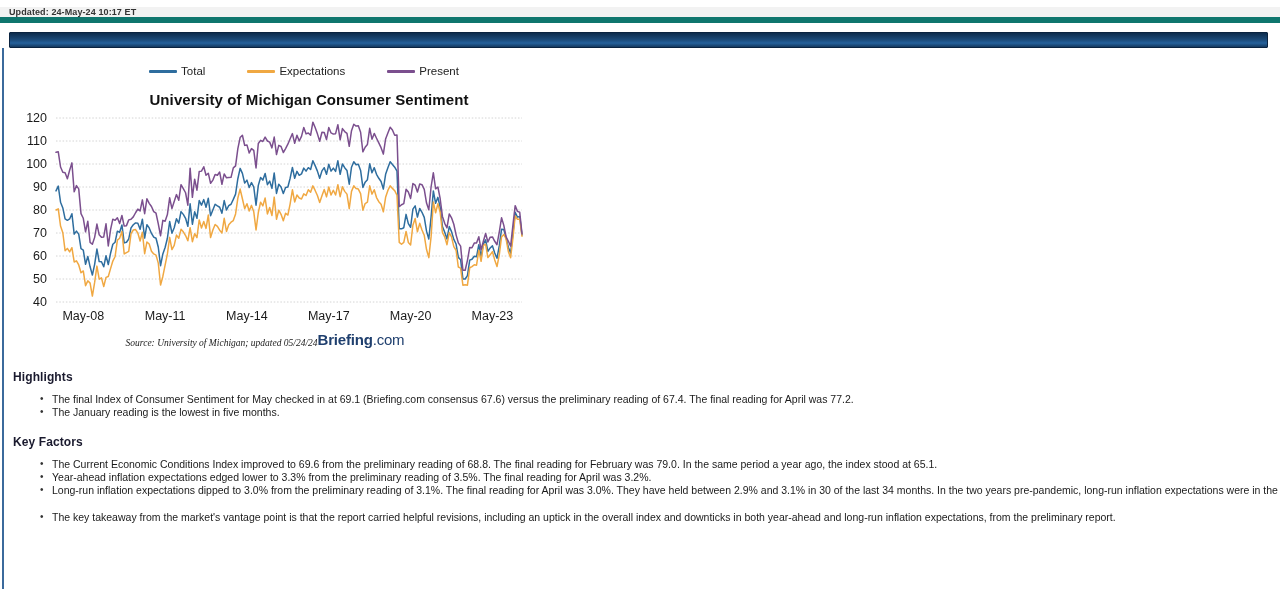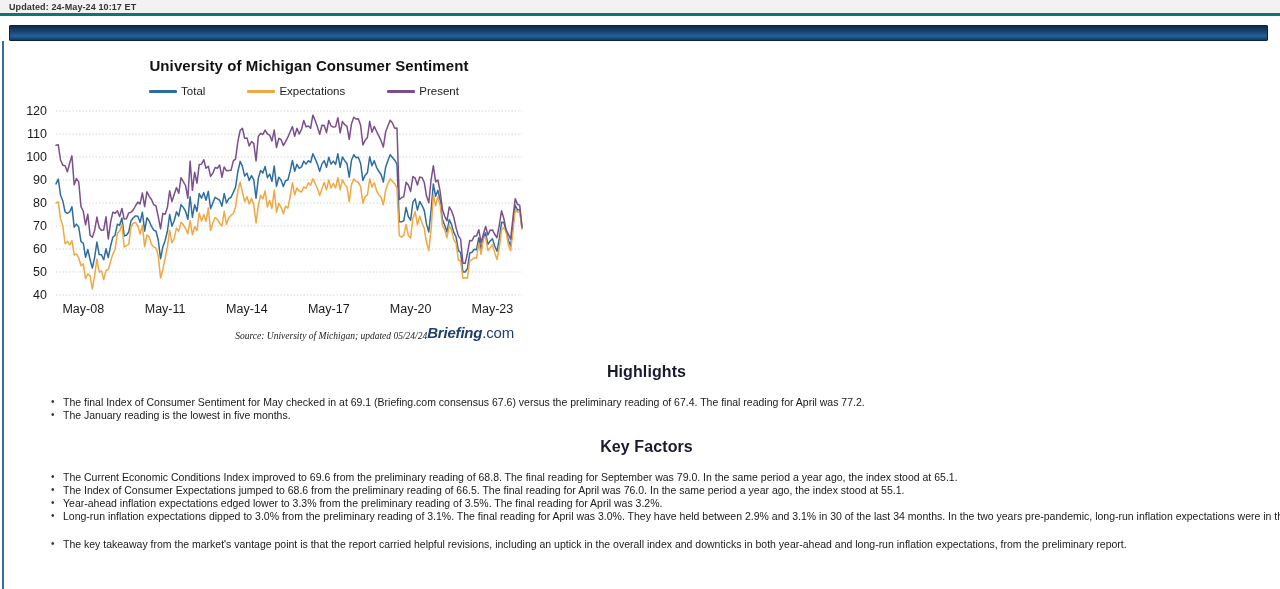--- a/index.html
+++ b/index.html
@@ -7,23 +7,24 @@
   body {
     width:1280px; height:589px;
     background:#ffffff;
     font-family:"Liberation Sans", sans-serif;
     color:#222;
     overflow:hidden;
   }
   #updated-bar {
     height:16px;
     background:#f2f2f2;
-    border-bottom:3px solid #0f766e;
+    border-bottom:6px solid #0f766e;
     display:flex; align-items:center;
     padding-left:9px;
+    margin-top:7px;
   }
   #updated-text {
     font-size:9px; font-weight:bold; color:#333;
     letter-spacing:.1px;
   }
   #navy-banner {
     margin:9px 12px 0 9px;
     height:16px;
     background:linear-gradient(to bottom, #0d2c4d 0%, #1b4a79 48%, #25619b 72%, #14395f 100%);
     border:1px solid #0a2votes;
@@ -43,35 +44,35 @@
   }
   #legend {
     display:flex; justify-content:center; gap:42px;
     padding:9px 0 6px 30px; font-size:11.5px; color:#222;
   }
   .legend-item { display:flex; align-items:center; gap:4px; }
   .legend-swatch { display:block; width:28px; height:3px; border-radius:1px; }
   #plot-wrap { position:relative; width:570px; height:215px; }
   #plot-svg { display:block; }
   #source-row {
-    display:flex; align-items:flex-end; justify-content:flex-end;
+    display:flex; align-items:flex-end; justify-content:center;
     padding:6px 60px 0 12px;
   }
   #source-text { font-size:9.5px; font-style:italic; color:#1a1a1a; font-family:"Liberation Serif", serif; }
   #brand { font-size:15px; color:#1f3f6e; letter-spacing:-.2px; }
-  #brand b { font-weight:bold;font-style:italic; }
+  #brand b { font-weight:bold; }
   #brand span { font-weight:normal; }
   
   #sections { padding:22px 0 0 9px; }
   .sec-head {
-    font-size:16px; font-weight:bold; color:#1a1a2e;
-    margin:0 0 10px 0; letter-spacing:.1px;text-align:center;
+    font-size:12px; font-weight:bold; color:#1a1a2e;
+    margin:0 0 10px 0; letter-spacing:.1px;
   }
   .sec-block { margin-bottom:16px; }
-  ul.bullets { margin:16px; padding:0 0 0 34px; list-style:none; }
+  ul.bullets { margin:5px; padding:0 0 0 34px; list-style:none; }
   ul.bullets li {
     font-size:10.5px; line-height:11.6px; color:#1a1a1a;
     margin:0 0 1.5px 0; position:relative; white-space:nowrap;
   }
   ul.bullets li:before {
     content:"•"; position:absolute; left:-12px; top:-1px;
     font-size:10px; color:#333;
   }
 </style>
 </head>
@@ -80,36 +81,36 @@
 <div id="updated-bar">
   <span id="updated-text">Updated: 24-May-24 10:17 ET</span>
 </div>
 
 <div id="navy-banner"></div>
 
 <div id="page-body">
 
   <div id="chart-card">
 
-    <div id="chart-title">University of Michigan Consumer Sentiment</div>
-
     <div id="legend">
       <div class="legend-item">
         <i class="legend-swatch" style="background:#2E6D9E"></i>
         <span>Total</span>
       </div>
       <div class="legend-item">
         <i class="legend-swatch" style="background:#F0A842"></i>
         <span>Expectations</span>
       </div>
       <div class="legend-item">
         <i class="legend-swatch" style="background:#7B4F8E"></i>
         <span>Present</span>
       </div>
     </div>
+
+    <div id="chart-title">University of Michigan Consumer Sentiment</div>
 
     <div id="plot-wrap">
       <svg id="plot-svg" width="570" height="215" viewBox="0 0 570 215">
         <g id="gridlines">
             <line x1="52" x2="518" y1="192" y2="192" stroke="#c9c9c9" stroke-width="0.8" stroke-dasharray="1.5,1.8"></line>
             <line x1="52" x2="518" y1="169" y2="169" stroke="#c9c9c9" stroke-width="0.8" stroke-dasharray="1.5,1.8"></line>
             <line x1="52" x2="518" y1="146" y2="146" stroke="#c9c9c9" stroke-width="0.8" stroke-dasharray="1.5,1.8"></line>
             <line x1="52" x2="518" y1="123" y2="123" stroke="#c9c9c9" stroke-width="0.8" stroke-dasharray="1.5,1.8"></line>
             <line x1="52" x2="518" y1="100" y2="100" stroke="#c9c9c9" stroke-width="0.8" stroke-dasharray="1.5,1.8"></line>
             <line x1="52" x2="518" y1="77" y2="77" stroke="#c9c9c9" stroke-width="0.8" stroke-dasharray="1.5,1.8"></line>
@@ -154,22 +155,21 @@
       <div class="sec-block">
         <div class="sec-head">Highlights</div>
         <ul class="bullets">
           <li>The final Index of Consumer Sentiment for May checked in at 69.1 (Briefing.com consensus 67.6) versus the preliminary reading of 67.4. The final reading for April was 77.2.</li>
           <li>The January reading is the lowest in five months.</li>
         </ul>
       </div>
       <div class="sec-block">
         <div class="sec-head">Key Factors</div>
         <ul class="bullets">
-          <li>The Current Economic Conditions Index improved to 69.6 from the preliminary reading of 68.8. The final reading for September was 79.0. In the same period a year ago, the index stood at 65.1.</li>
-          <li>The Index of Consumer Expectations jumped to 68.6 from the preliminary reading of 66.5. The final reading for April was 76.0. In the same period a year ago, the index stood at 55.1.</li>
+          <li>The Current Economic Conditions Index improved to 69.6 from the preliminary reading of 68.8. The final reading for February was 79.0. In the same period a year ago, the index stood at 65.1.</li>
           <li>Year-ahead inflation expectations edged lower to 3.3% from the preliminary reading of 3.5%. The final reading for April was 3.2%.</li>
           <li>Long-run inflation expectations dipped to 3.0% from the preliminary reading of 3.1%. The final reading for April was 3.0%. They have held between 2.9% and 3.1% in 30 of the last 34 months. In the two years pre-pandemic, long-run inflation expectations were in the 2.2-2.6% range.</li>
         </ul>
       </div>
       <div class="sec-block">
         <ul class="bullets">
           <li>The key takeaway from the market's vantage point is that the report carried helpful revisions, including an uptick in the overall index and downticks in both year-ahead and long-run inflation expectations, from the preliminary report.</li>
         </ul>
       </div>
     </div>

